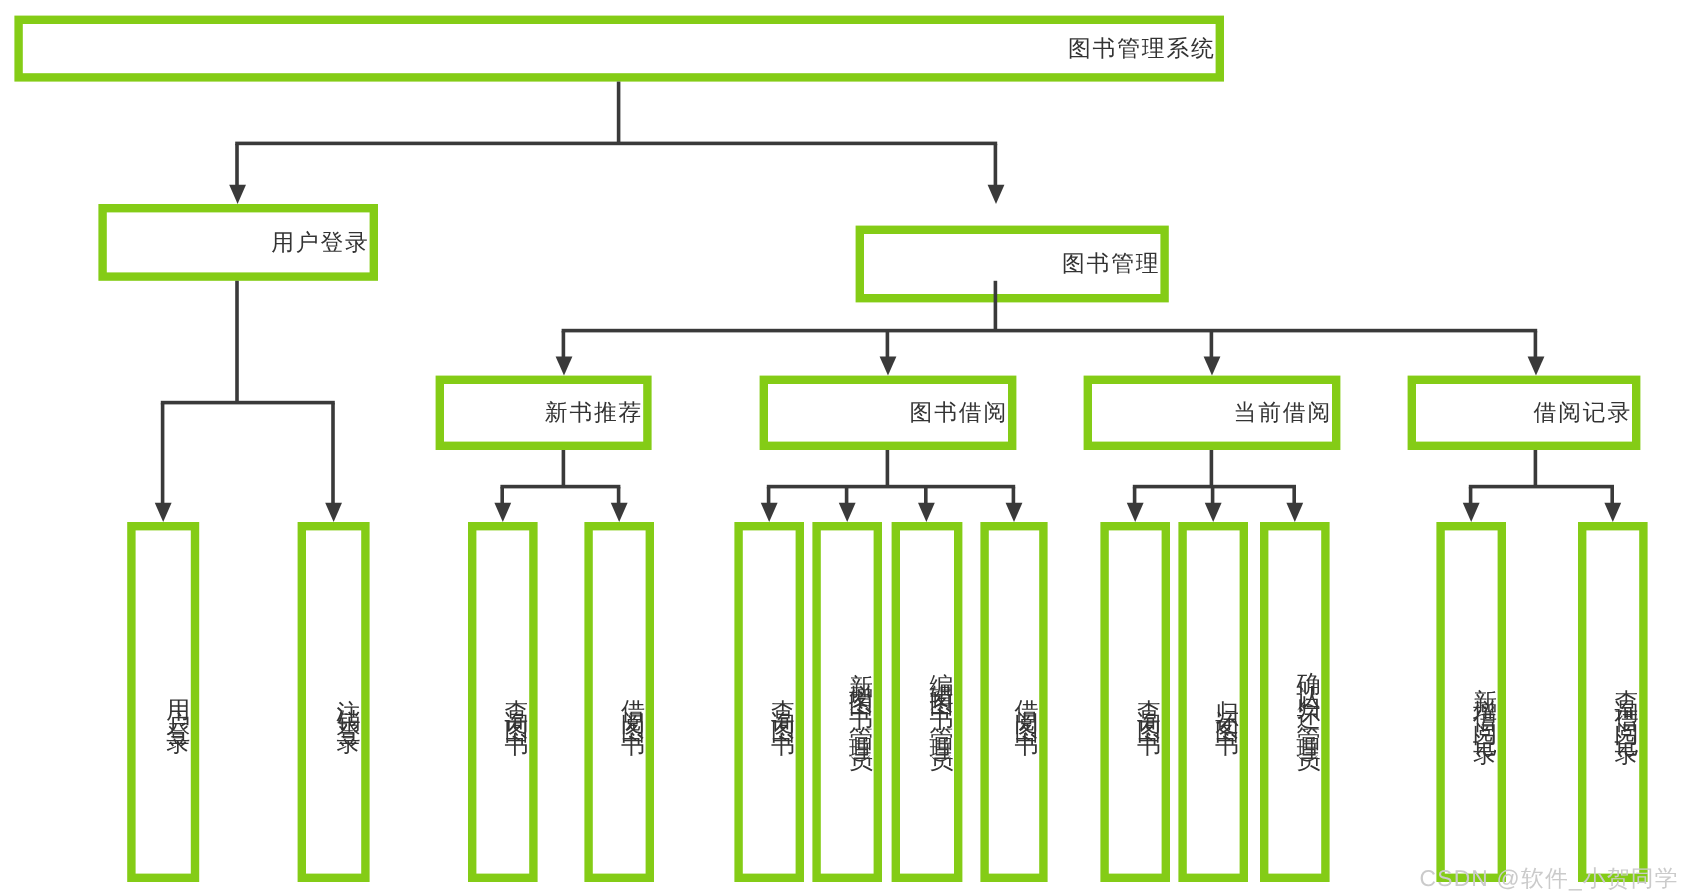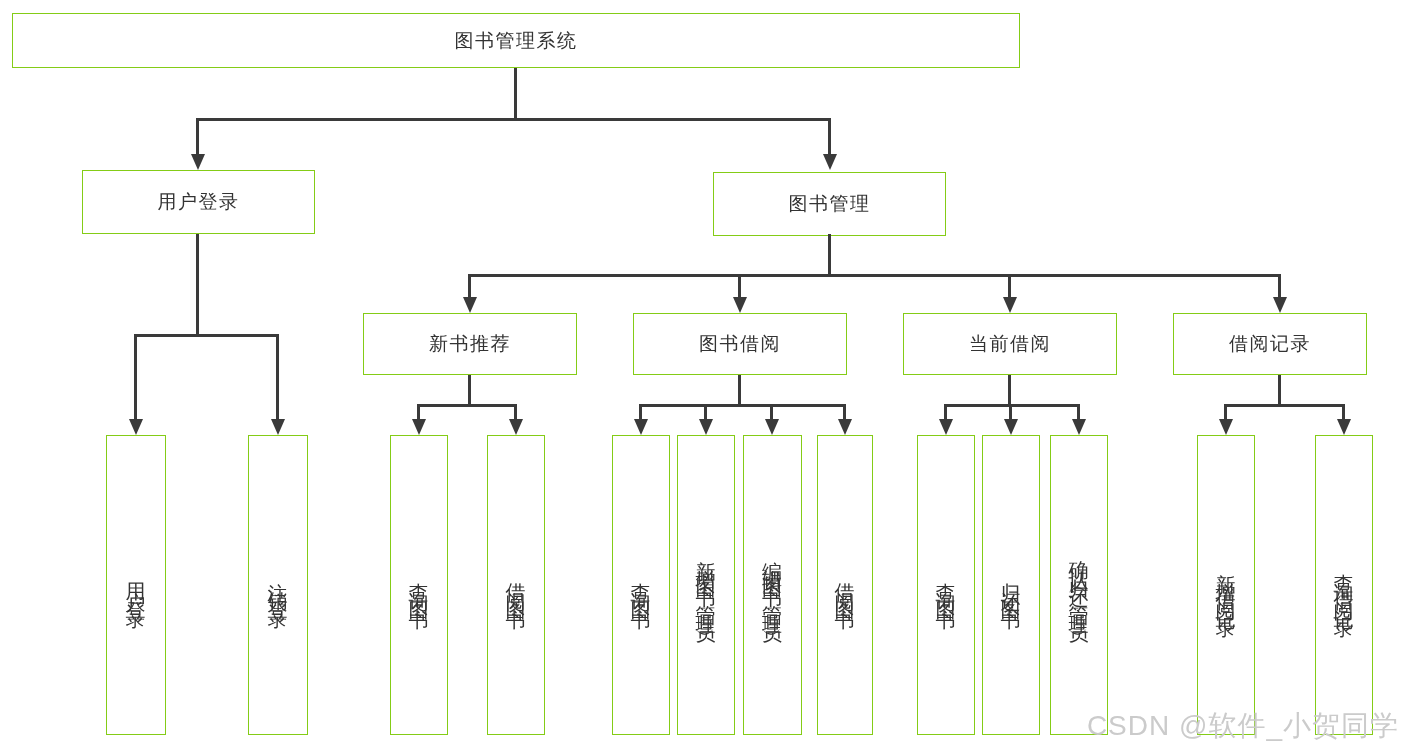--- a/index.html
+++ b/index.html
@@ -1,56 +1,56 @@
 <!DOCTYPE html>
 <html><head>
 <meta charset="utf-8">
 <style>
   html,body{margin:0;padding:0;background:#ffffff;}
   .canvas{
     position:relative;width:1405px;height:747px;background:#ffffff;
     font-family:"Liberation Sans","DejaVu Sans",sans-serif;color:#333333;overflow:hidden;
   }
   .node{
-    position:absolute;background:#ffffff;border:1px solid #84cc16;
-    box-sizing:border-box;display:flex;align-items:center;justify-content:center;
+    position:absolute;background:#ffffff;border:7px solid #84cc16;
+    box-sizing:border-box;display:flex;align-items:center;justify-content:flex-end;
   }
   .hnode{font-size:19px;letter-spacing:1.5px;}
   .vnode .vtext{
     writing-mode:vertical-rl;text-orientation:mixed;
     font-size:20px;line-height:1.1;letter-spacing:9px;
   }
   .line{position:absolute;background:#3a3a3a;}
   .arrow{
     position:absolute;width:0;height:0;
     border-left:7px solid transparent;border-right:7px solid transparent;
     border-top:16px solid #3a3a3a;
   }
   .watermark{
-    position:absolute;right:6px;bottom:2px;font-size:28px;color:#cbcbcb;
+    position:absolute;right:6px;bottom:2px;font-size:19px;color:#cbcbcb;
     letter-spacing:1px;white-space:nowrap;
   }
 </style>
 </head>
 <body>
 
 <div class="canvas">
 
   <div class="node hnode" style="left:12px;top:13px;width:1008px;height:55px">
     <span>图书管理系统</span>
   </div>
 
   <div class="node hnode" style="left:82px;top:170px;width:233px;height:64px">
     <span>用户登录</span>
   </div>
-  <div class="node hnode" style="left:713px;top:172px;width:233px;height:64px">
+  <div class="node hnode" style="left:713px;top:188px;width:261px;height:64px">
     <span>图书管理</span>
   </div>
 
-  <div class="node hnode" style="left:363px;top:313px;width:214px;height:62px">
+  <div class="node hnode" style="left:363px;top:313px;width:180px;height:62px">
     <span>新书推荐</span>
   </div>
   <div class="node hnode" style="left:903px;top:313px;width:214px;height:62px">
     <span>当前借阅</span>
   </div>
   <div class="node hnode" style="left:633px;top:313px;width:214px;height:62px">
     <span>图书借阅</span>
   </div>
   <div class="node hnode" style="left:1173px;top:313px;width:194px;height:62px">
     <span>借阅记录</span>

